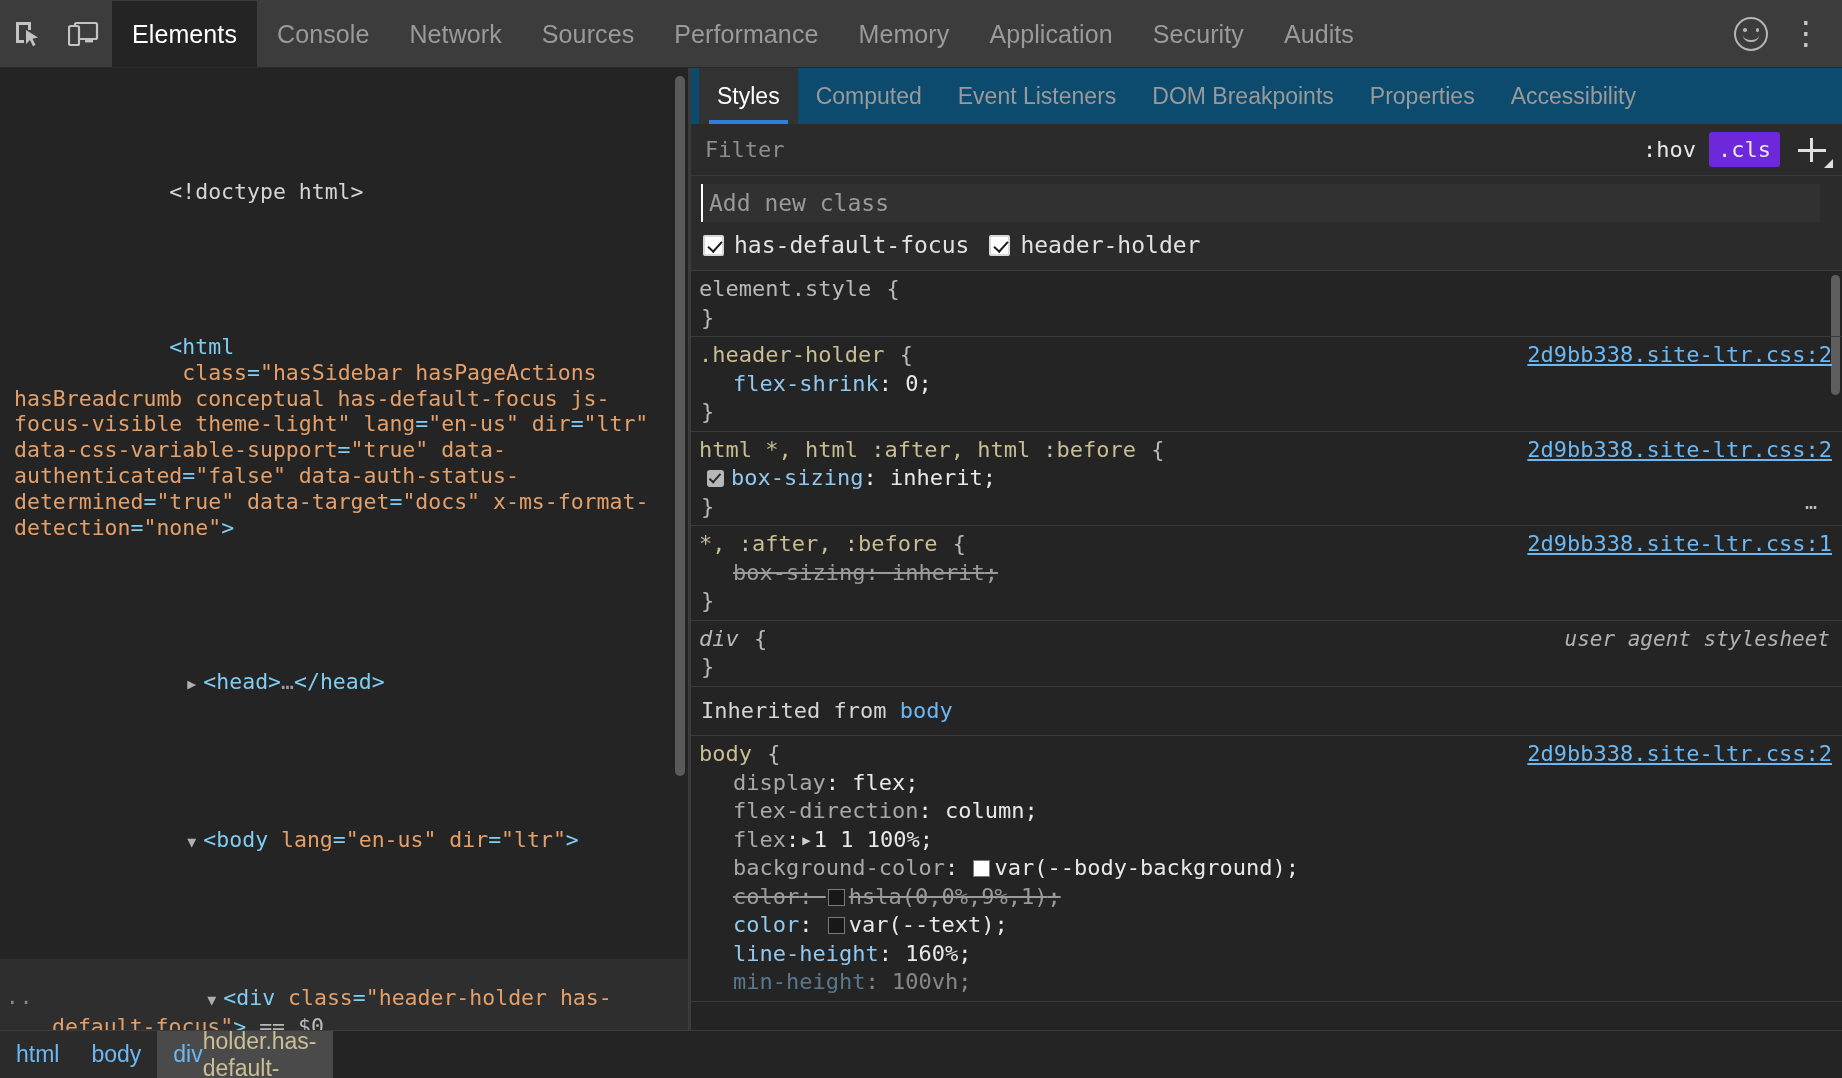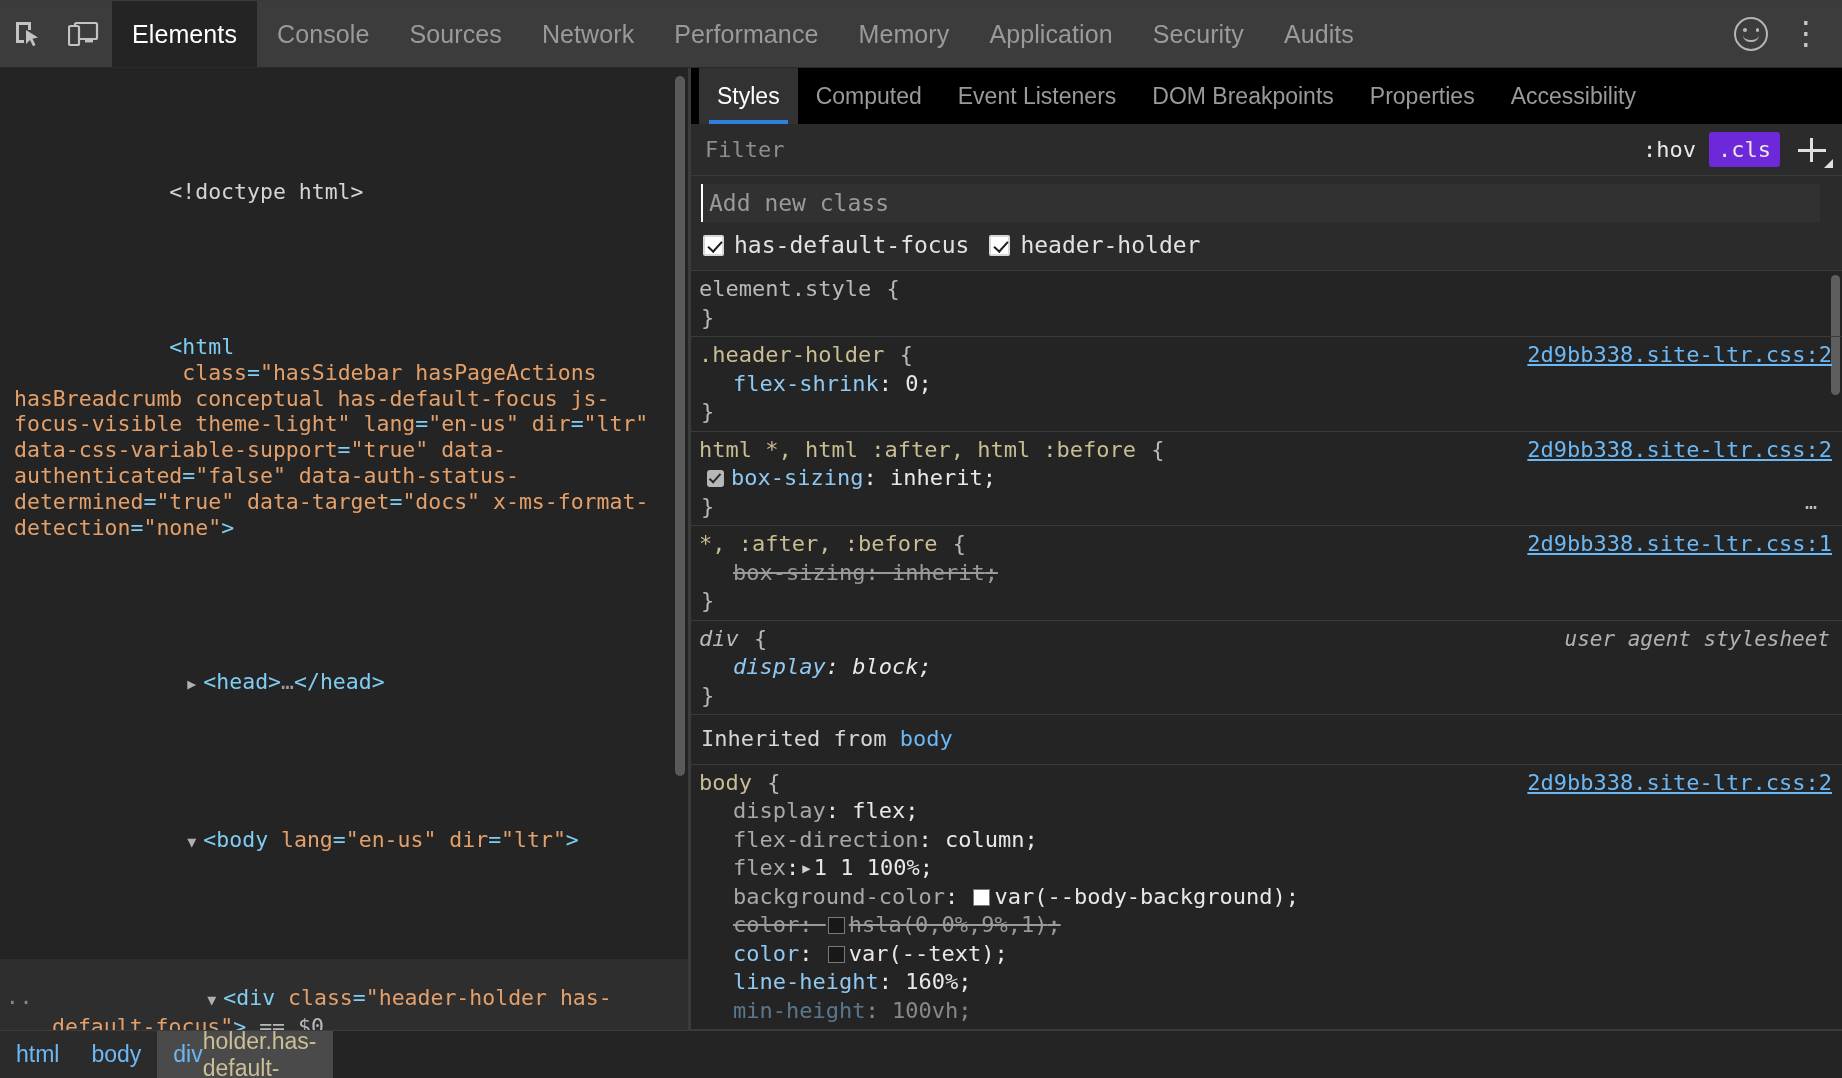--- a/index.html
+++ b/index.html
@@ -115,21 +115,21 @@
 
   
   .styles-pane {
     flex: 1 1 auto; min-width: 0;
     background: #242424;
     display: flex; flex-direction: column;
     border-left: 1px solid #3b3b3b;
   }
   .st-tabs {
     height: 56px; flex: 0 0 56px;
-    background: #000000;
+    background: #0c4a6e;
     display: flex; align-items: stretch;
     padding-left: 8px;
     overflow: hidden;
     text-align: center;
   }
   .st-tab {
     display:flex; align-items:center; padding: 0 18px;
     font-size: 23px; color:#9a9a9a; cursor:pointer; white-space:nowrap;
     position: relative;
   }
@@ -285,24 +285,24 @@
       </svg>
     </div>
     <div class="tb-tabs">
       <div class="tb-tab active">
           <span>Elements</span>
         </div>
       <div class="tb-tab">
           <span>Console</span>
         </div>
       <div class="tb-tab">
+          <span>Network</span>
+        </div>
+      <div class="tb-tab">
           <span>Sources</span>
-        </div>
-      <div class="tb-tab">
-          <span>Network</span>
         </div>
       <div class="tb-tab">
           <span>Performance</span>
         </div>
       <div class="tb-tab">
           <span>Memory</span>
         </div>
       <div class="tb-tab">
           <span>Application</span>
         </div>
@@ -474,23 +474,20 @@
           </div>
           <div class="brace">}</div>
         </div>
 
         <div class="rule italic-rule">
           <div class="rule-head">
             <span class="sel-txt gray">div</span>
               <span class="brace">&nbsp;{</span>
             <span class="ua-label">user agent stylesheet</span>
           </div>
-          <div class="decl">
-            <span class="prop">display</span><span class="value">: </span><span class="value">block</span><span class="value">;</span>
-          </div>
           <div class="brace">}</div>
         </div>
 
         <div class="inherit-head">
           <span>Inherited from</span>
           <span class="ielem">body</span>
         </div>
 
         <div class="rule">
           <div class="rule-head">

